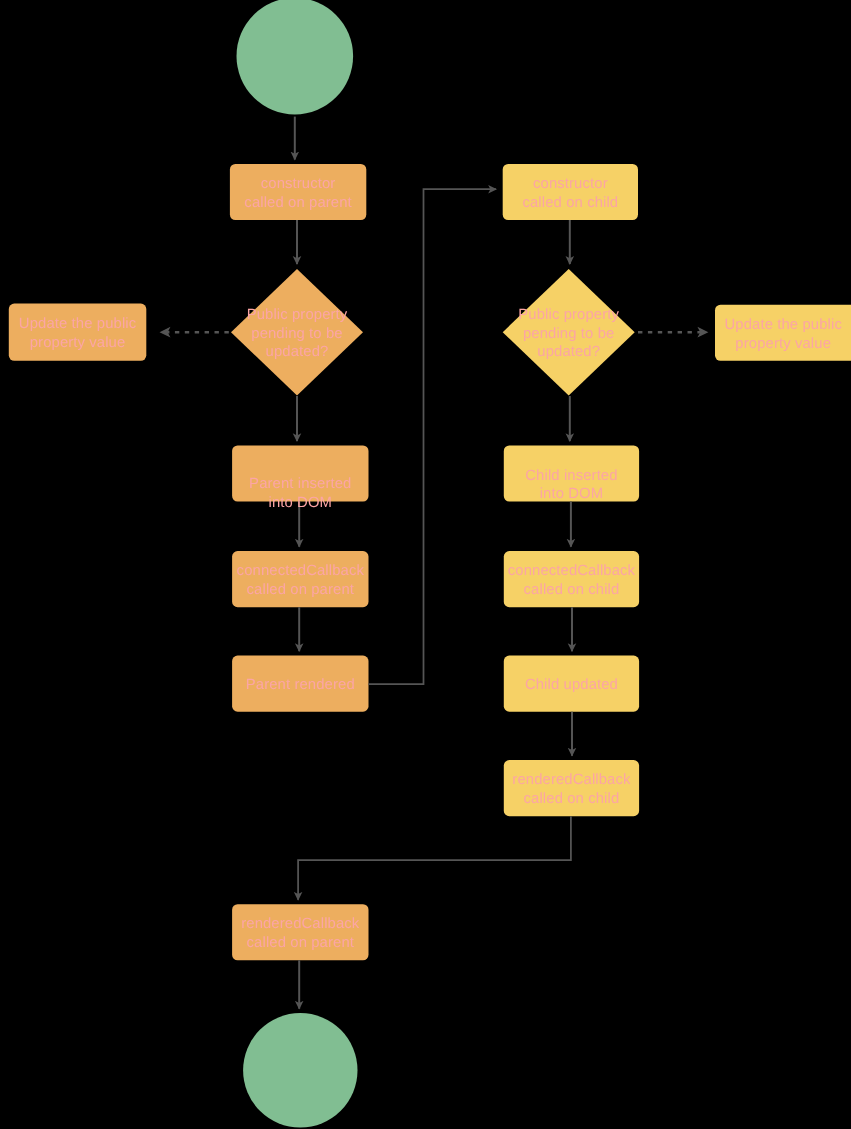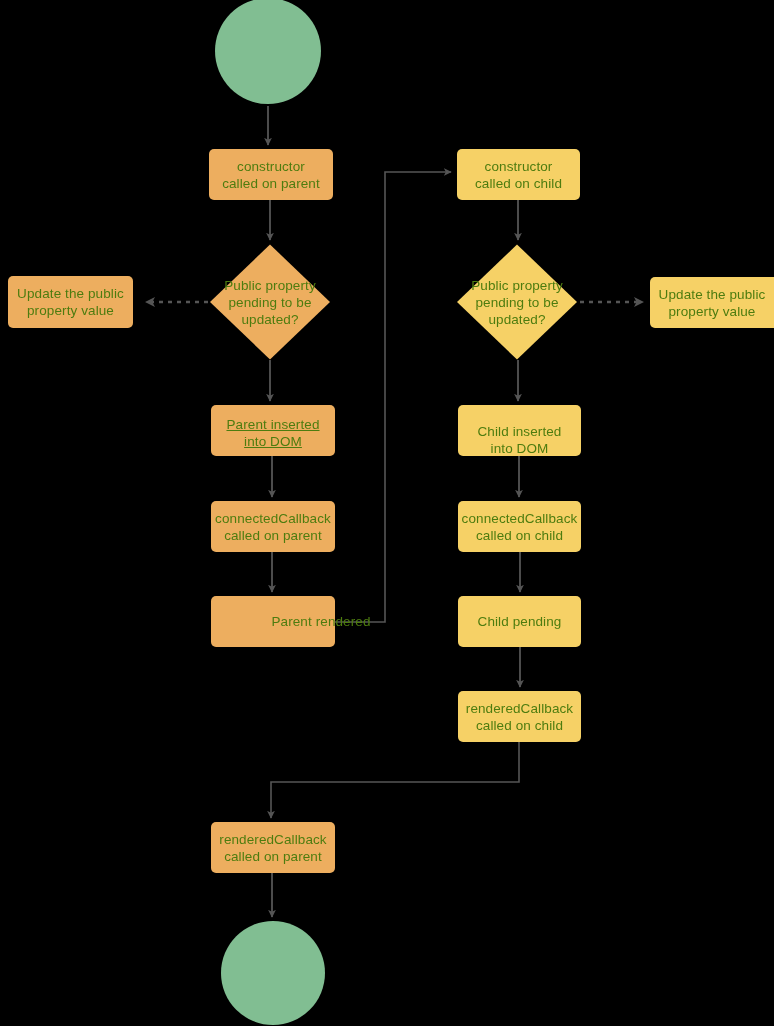--- a/index.html
+++ b/index.html
@@ -23,21 +23,21 @@
     top: 0;
     width: 774px;
     height: 1026px;
   }
   .node-label {
     position: absolute;
     display: flex;
     align-items: center;
     justify-content: center;
     text-align: center;
-    color: #4d7c0f;
+    color: #fca5a5;
     font-size: 13.5px;
     line-height: 17px;
     letter-spacing: 0.1px;
     white-space: pre-line;
     pointer-events: none;
   }
 </style>
 </head>
 <body>
 
@@ -119,45 +119,45 @@
   <div class="node-label" style="left:209px; top:149px; width:124px; height:51px;">constructor
 called on parent</div>
 
   <div class="node-label" style="left:205px; top:262px; width:130px; height:80px;">Public property
 pending to be
 updated?</div>
 
   <div class="node-label" style="left:8px; top:276px; width:125px; height:52px;">Update the public
 property value</div>
 
-  <div class="node-label" style="left:211px; top:405px; width:124px; height:55px;text-decoration:underline;">Parent inserted
+  <div class="node-label" style="left:211px; top:420px; width:124px; height:55px;">Parent inserted
 into DOM</div>
 
   <div class="node-label" style="left:207px; top:501px; width:132px; height:51px;">connectedCallback
 called on parent</div>
 
-  <div class="node-label" style="left:211px; top:596px; width:124px; height:51px;padding-left:48px;">Parent rendered</div>
+  <div class="node-label" style="left:211px; top:596px; width:124px; height:51px;">Parent rendered</div>
 
   <div class="node-label" style="left:457px; top:149px; width:123px; height:51px;">constructor
 called on child</div>
 
   <div class="node-label" style="left:452px; top:262px; width:130px; height:80px;">Public property
 pending to be
 updated?</div>
 
   <div class="node-label" style="left:650px; top:277px; width:124px; height:51px;">Update the public
 property value</div>
 
   <div class="node-label" style="left:458px; top:405px; width:123px; height:69px;">Child inserted
 into DOM</div>
 
   <div class="node-label" style="left:454px; top:501px; width:131px; height:51px;">connectedCallback
 called on child</div>
 
-  <div class="node-label" style="left:458px; top:596px; width:123px; height:51px;">Child pending</div>
+  <div class="node-label" style="left:458px; top:596px; width:123px; height:51px;">Child updated</div>
 
   <div class="node-label" style="left:456px; top:691px; width:127px; height:51px;">renderedCallback
 called on child</div>
 
   <div class="node-label" style="left:207px; top:822px; width:132px; height:51px;">renderedCallback
 called on parent</div>
 
 </div>
 
 </body></html>

